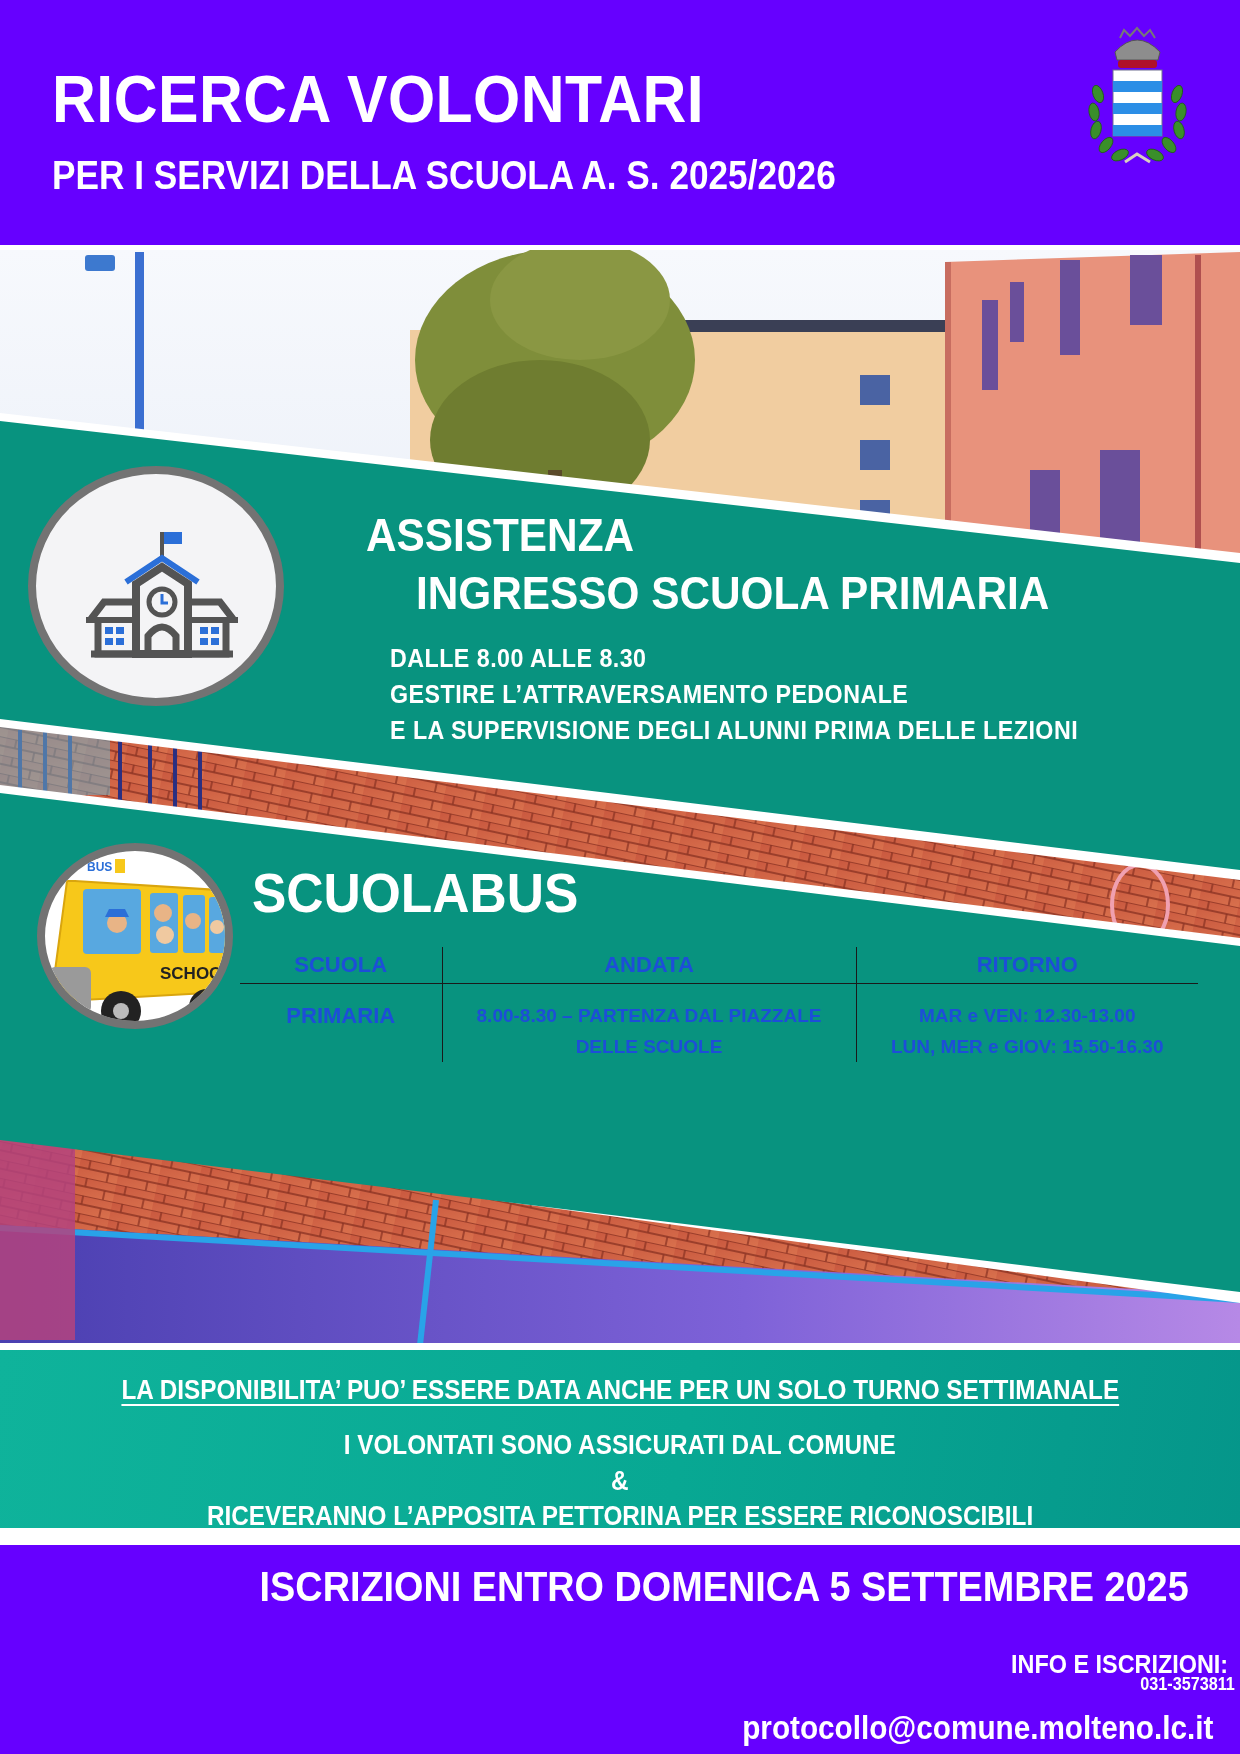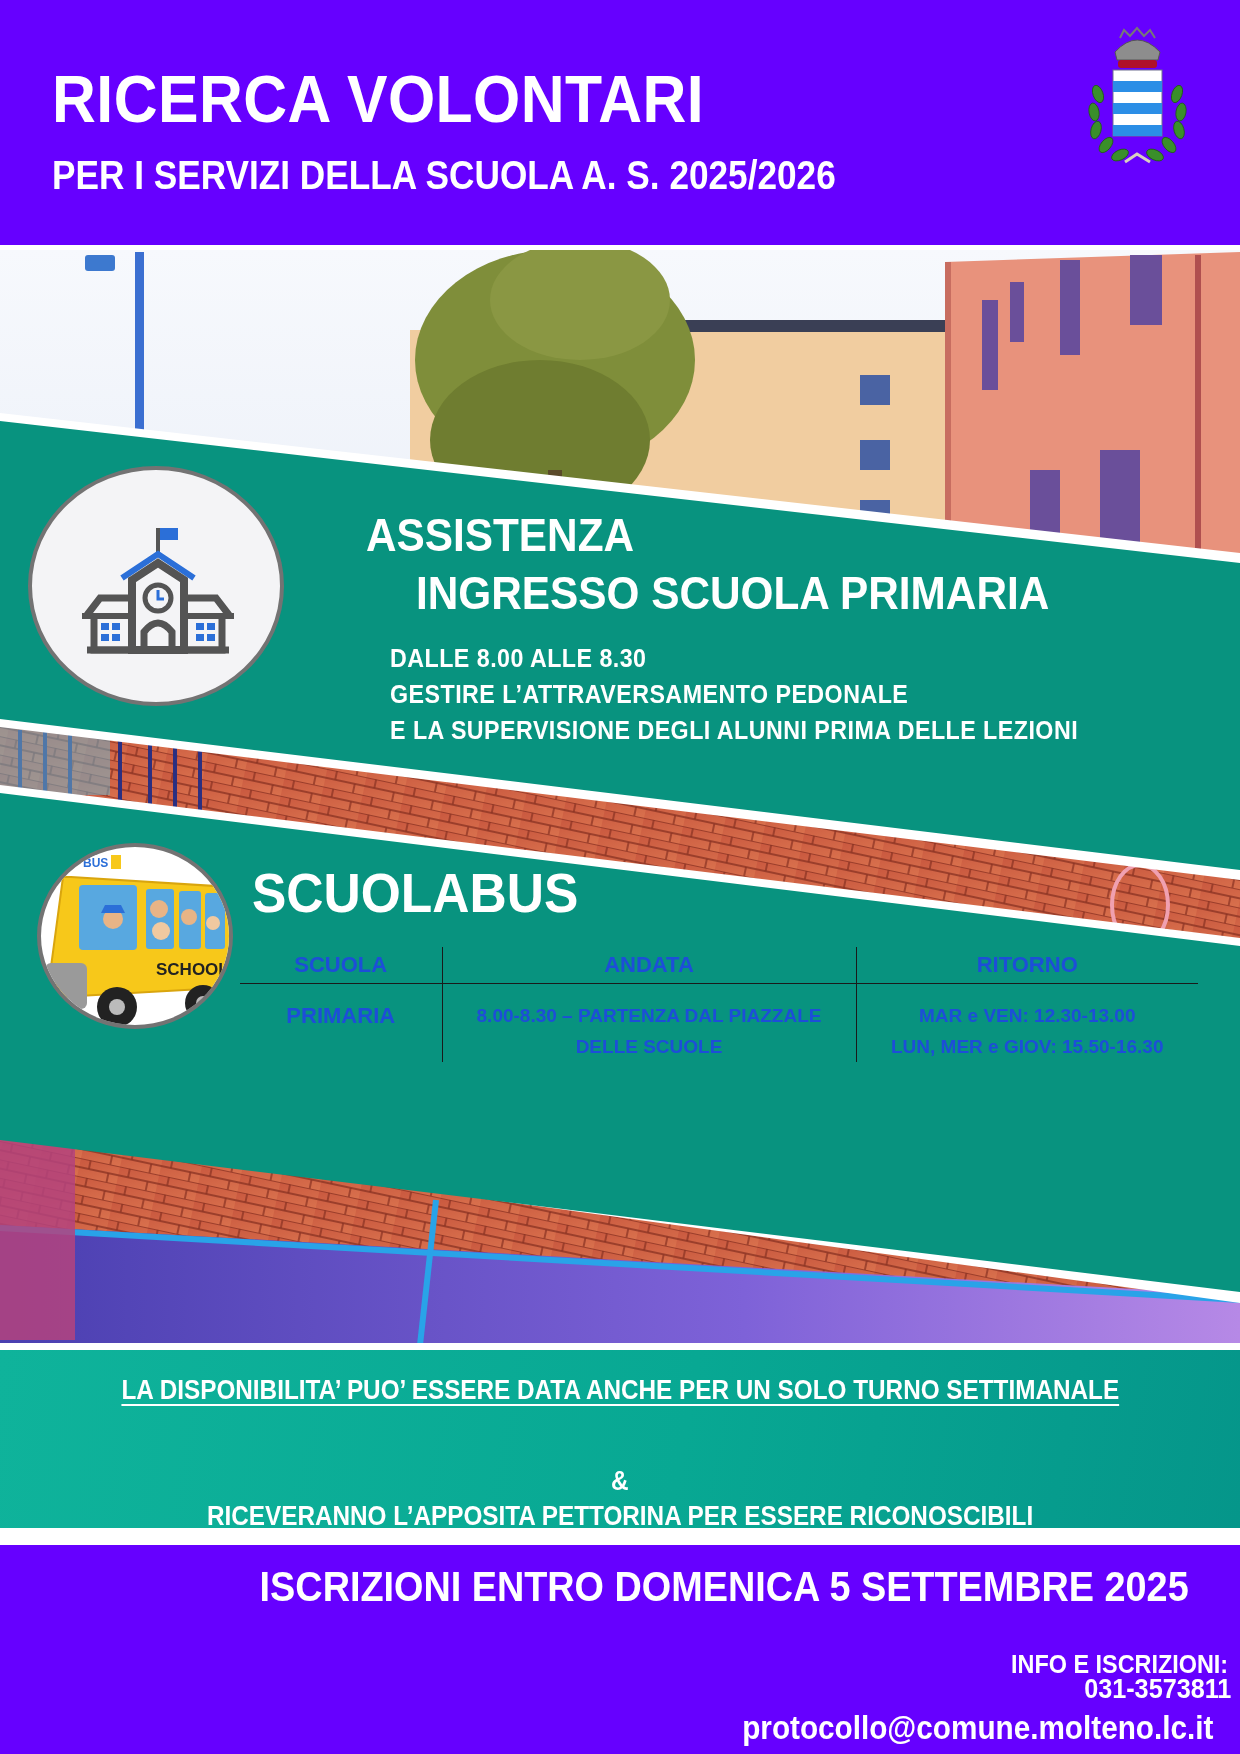--- a/index.html
+++ b/index.html
@@ -25,21 +25,21 @@
     .photo-area {
       position: absolute; left: 0; top: 250px; width: 1240px; height: 1095px;
       overflow: hidden; background: #f4f6fa;
     }
     .photo-area svg { position: absolute; left: 0; top: 0; }
 
     .band-svg { position: absolute; left: 0; top: 0; width: 1240px; height: 1754px; pointer-events: none; }
 
     .icon-circle {
       position: absolute; border-radius: 50%;
-      background: #f4f4f6; border: 4px solid #737373; overflow: hidden;
+      background: #f4f4f6; border: 8px solid #737373; overflow: hidden;
     }
     .school-circle { left: 28px; top: 466px; width: 256px; height: 240px; }
     .bus-circle { left: 37px; top: 843px; width: 196px; height: 186px; background: #ffffff; }
 
     .sec-title { position: absolute; font-weight: bold; line-height: 1; white-space: nowrap; }
     .assist-title { left: 366px; top: 512px; font-size: 46px; transform: scaleX(0.92); transform-origin: left top; }
     .assist-sub { left: 416px; top: 570px; font-size: 46px; transform: scaleX(0.92); transform-origin: left top; }
     .assist-lines { position: absolute; left: 390px; top: 640px; }
     .assist-lines div {
       font-size: 25px; font-weight: bold; line-height: 36px; white-space: nowrap;
@@ -77,21 +77,21 @@
     .footer {
       position: absolute; left: 0; top: 1545px; width: 1240px; height: 209px;
       background: #6600ff; text-align: center;
     }
     .footer-line {
       position: absolute; left: 0; width: 1240px; text-align: right; font-weight: bold; white-space: nowrap; line-height: 1;
     }
     .footer-line span { display: inline-block; transform: scaleX(0.9); }
     .f-deadline { top: 21px; font-size: 42px; }
     .f-info { top: 106px; font-size: 26px; }
-    .f-phone { top: 130px; font-size: 28px; }
+    .f-phone { top: 130px; font-size: 18px; }
     .f-email { top: 166px; font-size: 33px; }
   </style>
 </head>
 <body>
 
 <div class="header">
   <div class="title">RICERCA VOLONTARI</div>
   <div class="subtitle">PER I SERVIZI DELLA SCUOLA A. S. 2025/2026</div>
   <svg class="crest" viewBox="0 0 115 150">
 
@@ -284,20 +284,21 @@
       <td class="c3">
         <div>MAR e VEN: 12.30-13.00</div>
         <div>LUN, MER e GIOV: 15.50-16.30</div>
       </td>
     </tr>
   </tbody>
 </table>
 
 <div class="info-band">
   <div class="info-line info-underline" style="top:27px;"><span>LA DISPONIBILITA’ PUO’ ESSERE DATA ANCHE PER UN SOLO TURNO SETTIMANALE</span></div>
+  <div class="info-line" style="top:82px;"><span>I VOLONTATI SONO ASSICURATI DAL COMUNE</span></div>
   <div class="info-line" style="top:118px;"><span>&amp;</span></div>
   <div class="info-line" style="top:153px;"><span>RICEVERANNO L’APPOSITA PETTORINA PER ESSERE RICONOSCIBILI</span></div>
 </div>
 
 <div class="footer">
   <div class="footer-line f-deadline"><span>ISCRIZIONI ENTRO DOMENICA 5 SETTEMBRE 2025</span></div>
   <div class="footer-line f-info"><span>INFO E ISCRIZIONI:</span></div>
   <div class="footer-line f-phone"><span>031-3573811</span></div>
   <div class="footer-line f-email"><span>protocollo@comune.molteno.lc.it</span></div>
 </div>

